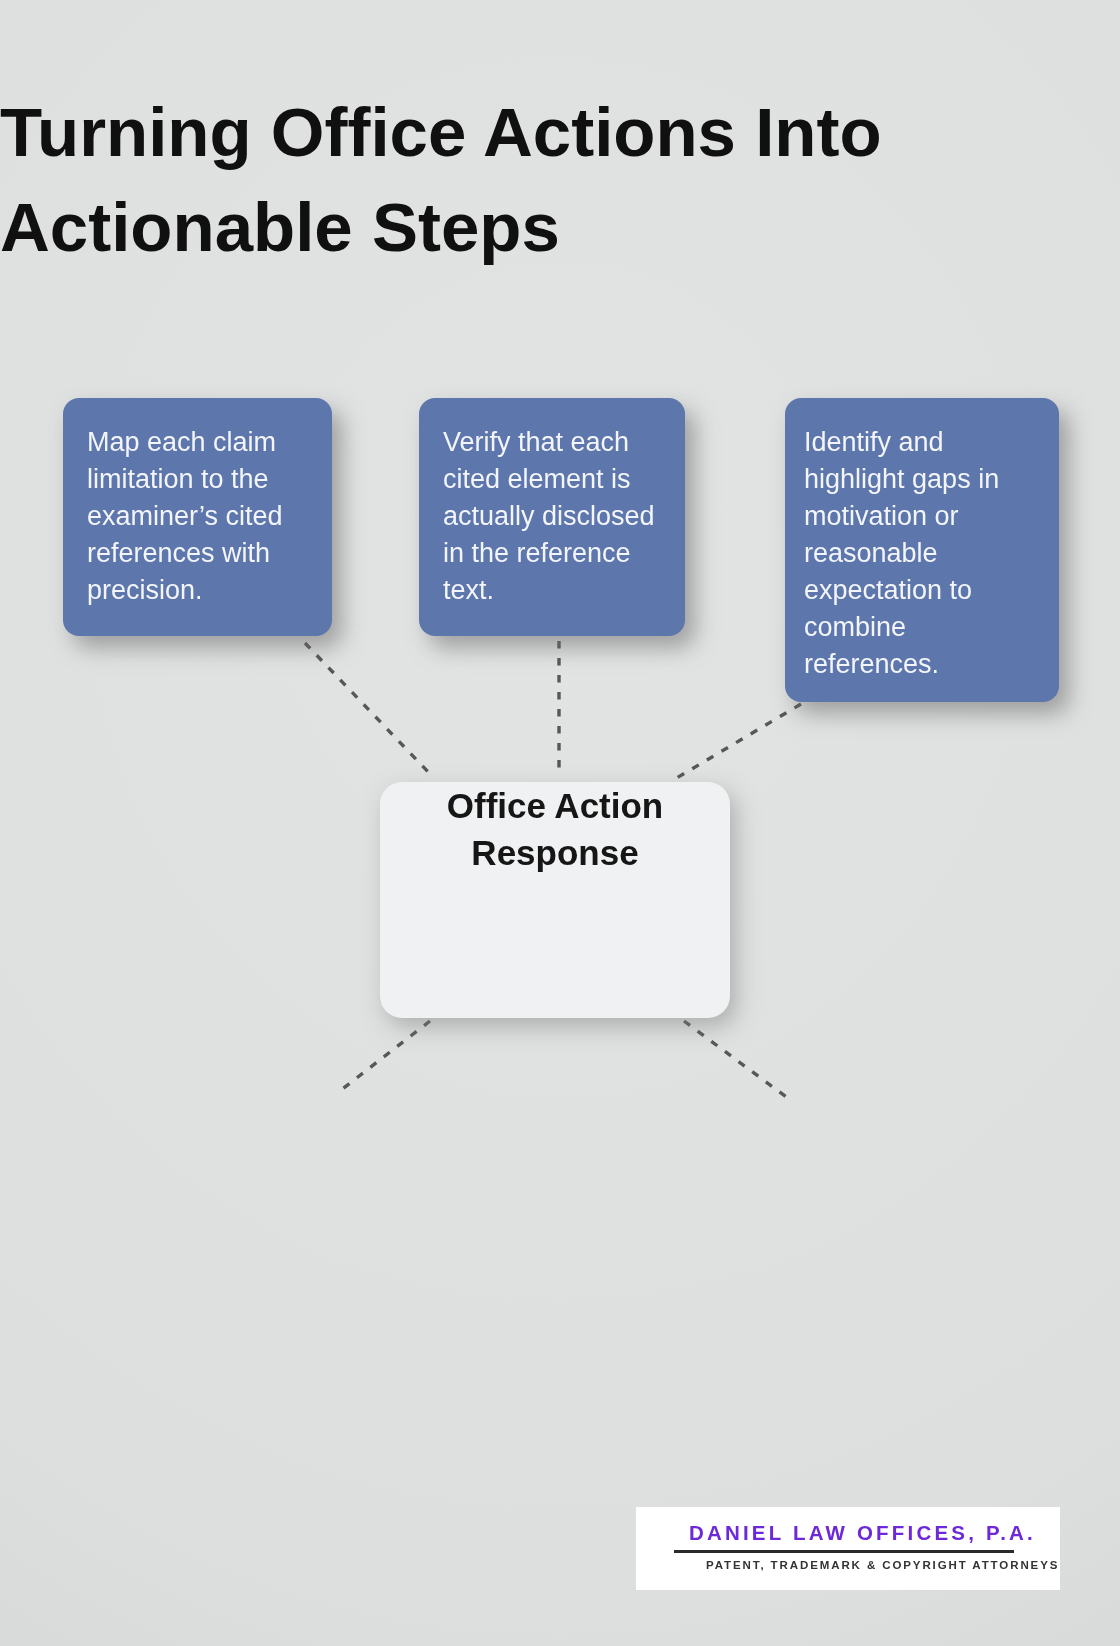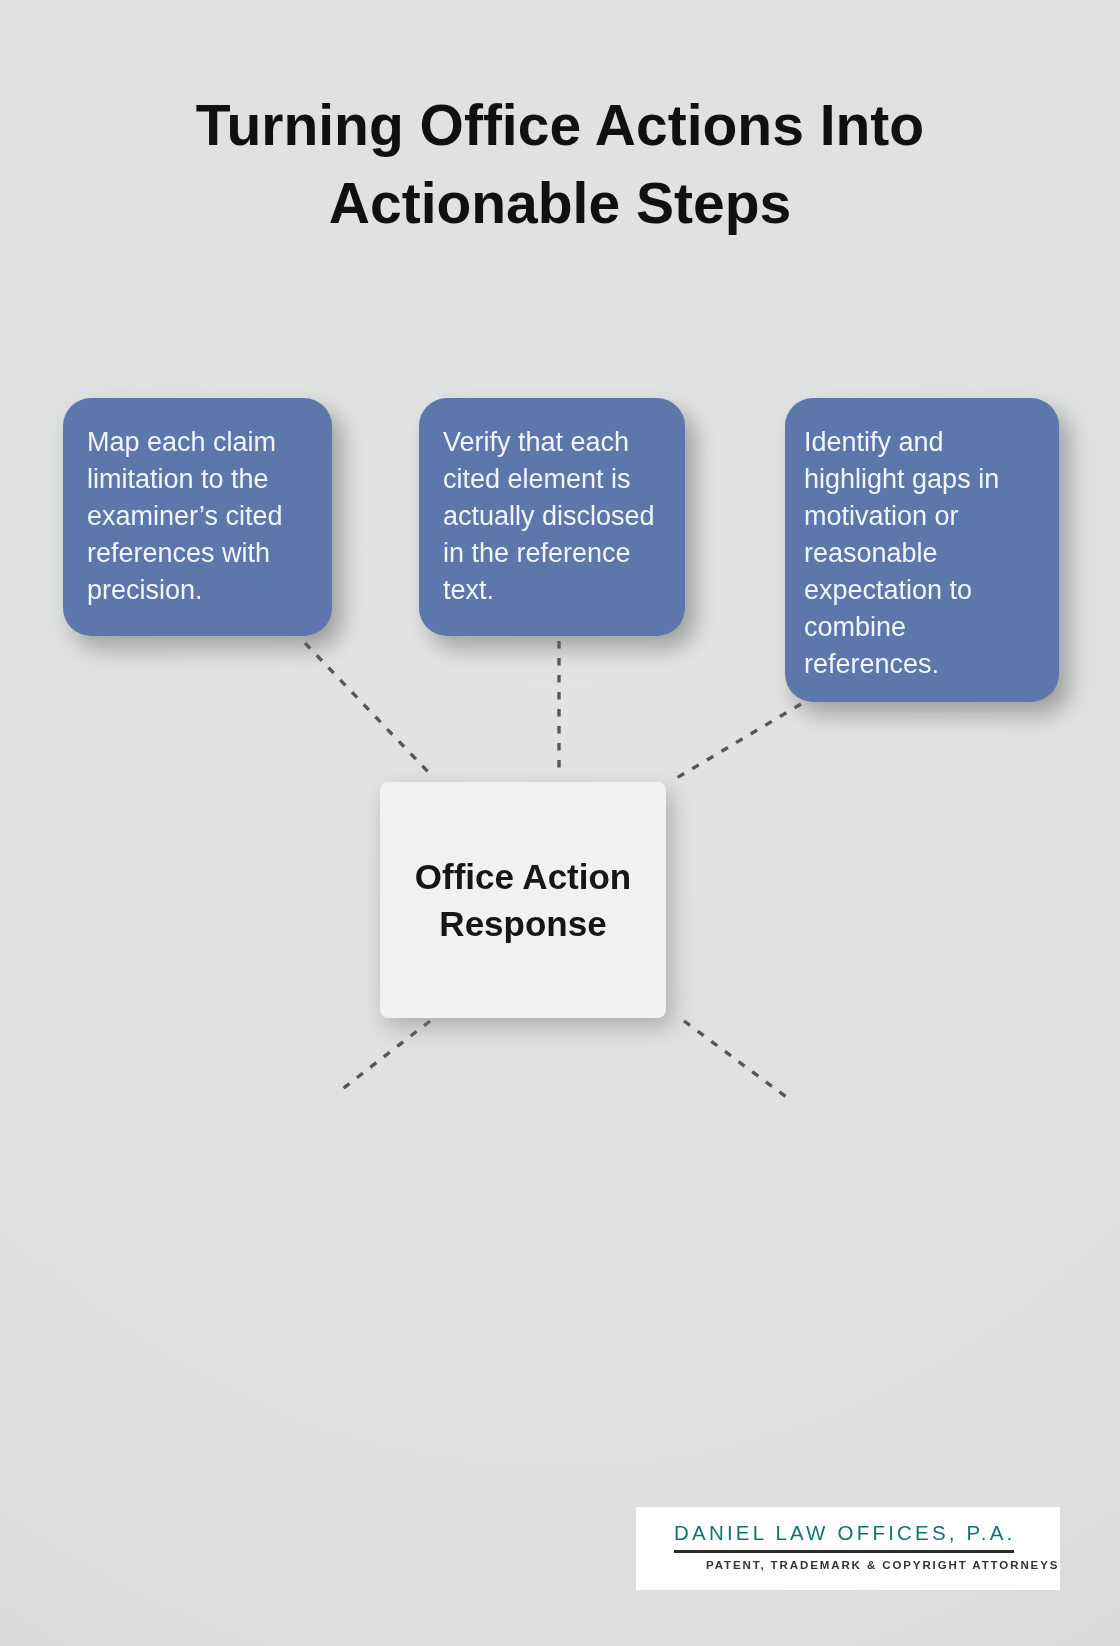--- a/index.html
+++ b/index.html
@@ -6,70 +6,70 @@
   .canvas{
     position:relative;
     width:1120px;height:1646px;
     margin:0 auto;
     overflow:hidden;
     background:radial-gradient(120% 90% at 50% 35%, #e2e3e3 0%, #dddede 70%, #d3d4d4 100%);
     font-family:"Liberation Sans", sans-serif;
   }
   .title{
     position:absolute;left:0;top:86px;width:1120px;
-    margin:0;text-align:center;
-    font-size:57px;line-height:1.37;font-weight:700;
+    margin:0;text-align:left;
+    font-size:69px;line-height:1.37;font-weight:700;
     color:#101010;letter-spacing:0;
     white-space:pre-line;
   }
   .connectors{position:absolute;left:0;top:0;pointer-events:none;}
   .connectors line{
     stroke:#575757;stroke-width:3.4;
     stroke-dasharray:7.5 9.5;
   }
   .card{
     position:absolute;
     background:#5d77ac;
-    border-radius:28px;
+    border-radius:16px;
     box-shadow:10px 12px 22px rgba(105,105,105,0.55);
     box-sizing:border-box;
     padding:26px 24px;
   }
   .card p{
     margin:0;
     color:#f3f5fa;
     font-size:27px;line-height:1.37;
     white-space:pre-line;
   }
   .card.c1{left:63px;top:398px;width:269px;height:238px;}
   .card.c2{left:419px;top:398px;width:266px;height:238px;}
   .card.c3{left:785px;top:398px;width:274px;height:304px;padding-left:19px;}
   .card.c4{left:58px;top:1092px;width:281px;height:270px;}
   .card.c5{left:782px;top:1092px;width:274px;height:308px;}
   .center-node{
-    position:absolute;left:380px;top:782px;width:286px;height:236px;
+    position:absolute;left:380px;top:782px;width:350px;height:236px;
     background:#f0f1f2;
-    border-radius:8px;
+    border-radius:22px;
     box-shadow:6px 9px 22px rgba(125,125,125,0.5);
-    display:flex;align-items:center;justify-content:center;
+    display:flex;align-items:flex-start;justify-content:center;
   }
   .center-node p{
     margin:0;text-align:center;
     font-size:35px;line-height:1.35;font-weight:700;color:#161616;
     white-space:pre-line;
   }
   .logo{
     position:absolute;left:636px;top:1507px;width:424px;height:83px;
     background:#ffffff;
     box-sizing:border-box;
     padding:14px 24px 0 38px;
   }
   .logo-name{
-    font-size:20.5px;font-weight:400;color:#0f766e;
-    letter-spacing:3.2px;white-space:nowrap;
+    font-size:20.5px;font-weight:700;color:#6d28d9;
+    letter-spacing:3.2px;white-space:nowrap;text-align:right;
   }
   .logo-rule{width:340px;height:3px;background:#2b2b2b;margin-top:5px;}
   .logo-tagline{
     font-size:11.5px;font-weight:700;color:#333333;
     letter-spacing:1.9px;margin-top:6px;white-space:nowrap;padding-left:32px;
   }
 </style>
 </head>
 <body>
 

